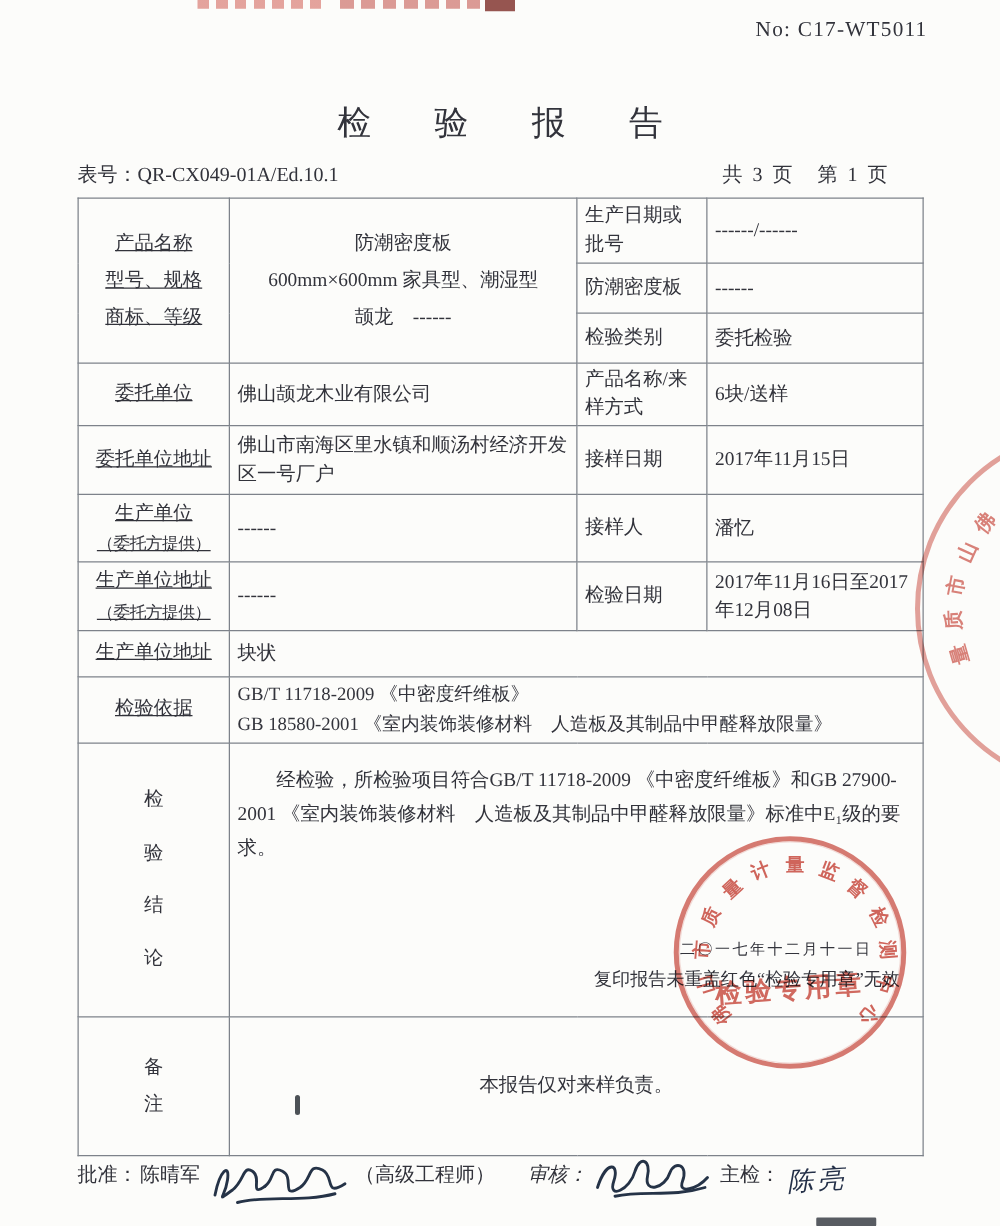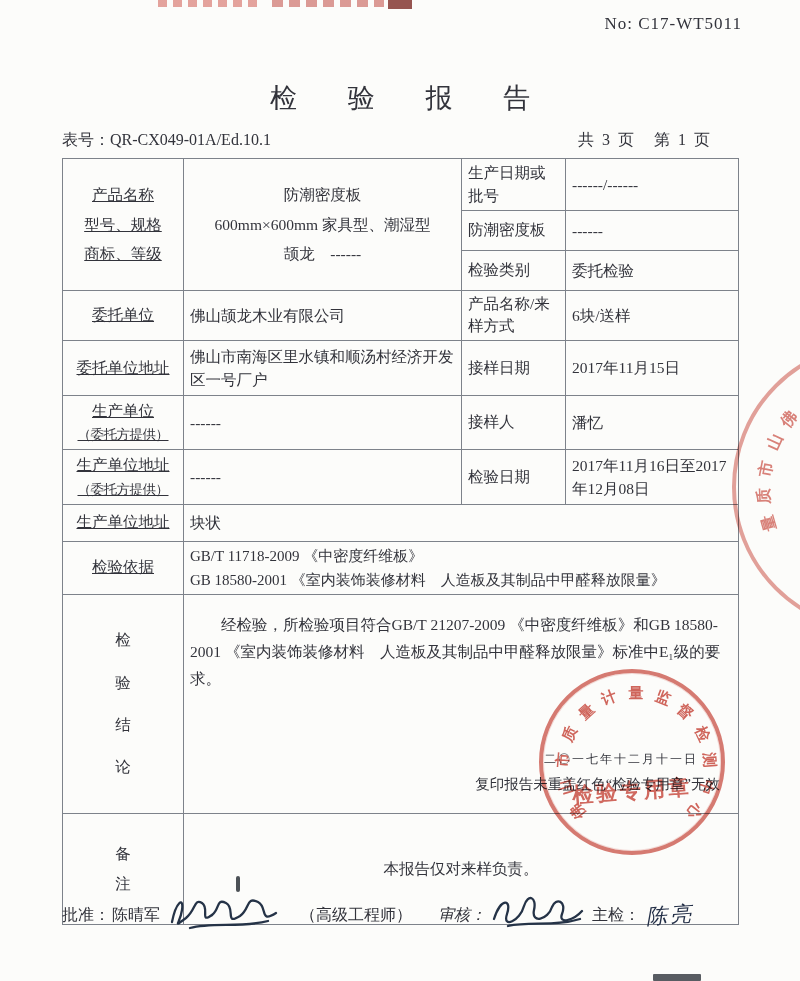--- a/index.html
+++ b/index.html
@@ -70,29 +70,29 @@
 
   td.conclusion-cell{vertical-align:top;padding:10px 16px 8px 16px;position:relative;}
   .conclusion-text{text-indent:2em;line-height:1.75;font-size:15.5px;}
   .conclusion-date{margin-top:58px;text-align:right;padding-right:34px;font-size:12px;letter-spacing:2px;}
   .conclusion-note{margin-top:6px;text-align:right;padding-right:12px;font-size:14.5px;}
 
   td.remark-cell{text-align:center;position:relative;}
   .remark-ink{position:absolute;left:52px;top:62px;width:4px;height:16px;background:#2d3338;border-radius:2px;opacity:.85;}
 
   .footer{
-    position:absolute;left:62px;top:896px;width:700px;
-    display:flex;align-items:center;font-size:16px;white-space:nowrap;
+    position:absolute;left:62px;top:930px;width:700px;
+    display:flex;font-size:16px;white-space:nowrap;
   }
   .footer .name-bold{font-weight:normal;margin-left:2px;}
   .footer svg{flex:none;}
   .sig1{margin:-8px -2px 0 4px;}
   .sig2{margin:-10px 0 0 2px;}
   .hand-name{font-size:21px;color:var(--ink);transform:rotate(-4deg);letter-spacing:3px;margin-left:6px;font-style:italic;}
-  .engineer{margin-left:20px;}
+  .engineer{margin-left:4px;}
   .review-label{margin-left:26px;font-style:italic;}
   .chief-label{margin-left:4px;}
 
   
   .stamp{position:absolute;border-radius:50%;pointer-events:none;mix-blend-mode:multiply;}
   .stamp-main{
     left:539px;top:669px;width:186px;height:186px;
     border:4px solid rgba(201,71,60,.8);
     box-shadow:inset 0 0 0 1px rgba(201,71,60,.2);
     opacity:.9;
@@ -235,21 +235,21 @@
       <tr class="r8">
         <td class="vert">
             <div class="vwrap">
               <div class="ln">检</div>
               <div class="ln">验</div>
               <div class="ln">结</div>
               <div class="ln">论</div>
             </div>
           </td>
         <td class="conclusion-cell" colspan="3">
-          <div class="conclusion-text">经检验，所检验项目符合GB/T 21207-2009 《中密度纤维板》和GB 18580-2001 《室内装饰装修材料　人造板及其制品中甲醛释放限量》标准中E₁级的要求。</div>
+          <div class="conclusion-text">经检验，所检验项目符合GB/T 11718-2009 《中密度纤维板》和GB 27900-2001 《室内装饰装修材料　人造板及其制品中甲醛释放限量》标准中E₁级的要求。</div>
           <div class="conclusion-date">二〇一七年十二月十一日</div>
           <div class="conclusion-note">复印报告未重盖红色“检验专用章”无效</div>
         </td>
       </tr>
 
       <tr class="r9">
         <td class="vert">
             <div class="vwrap">
               <div class="ln">备</div>
               <div class="ln">注</div>

